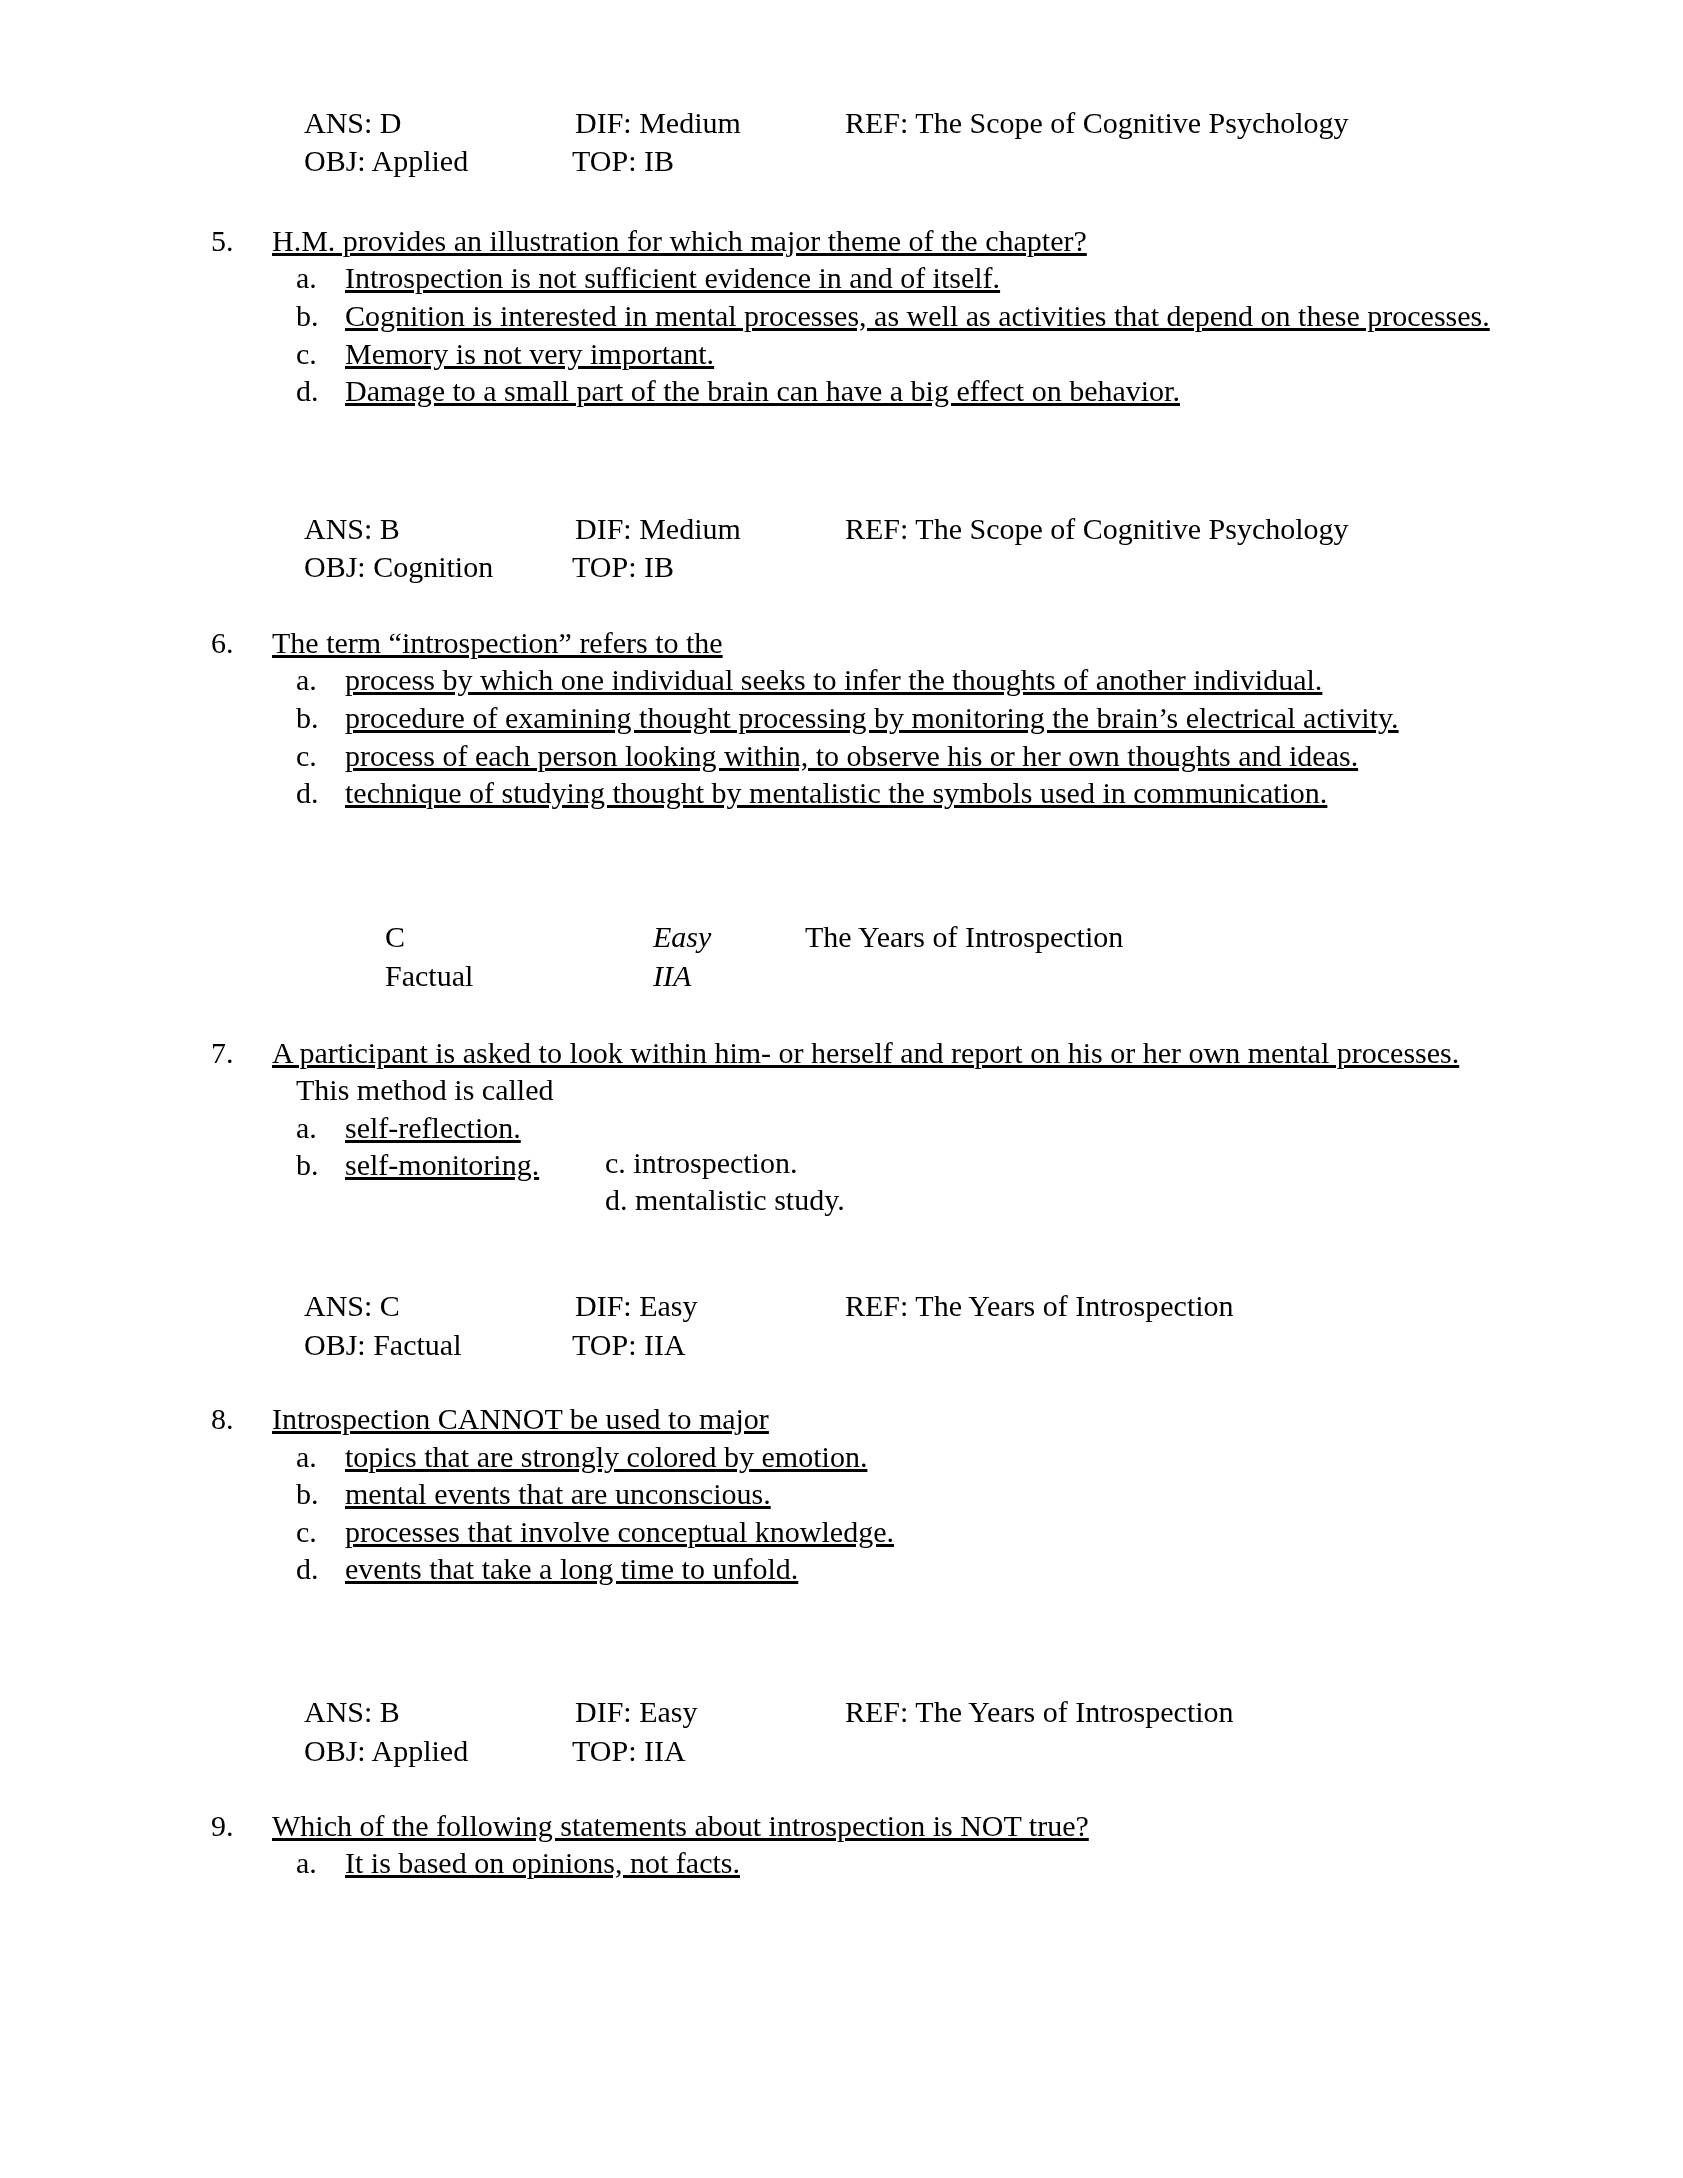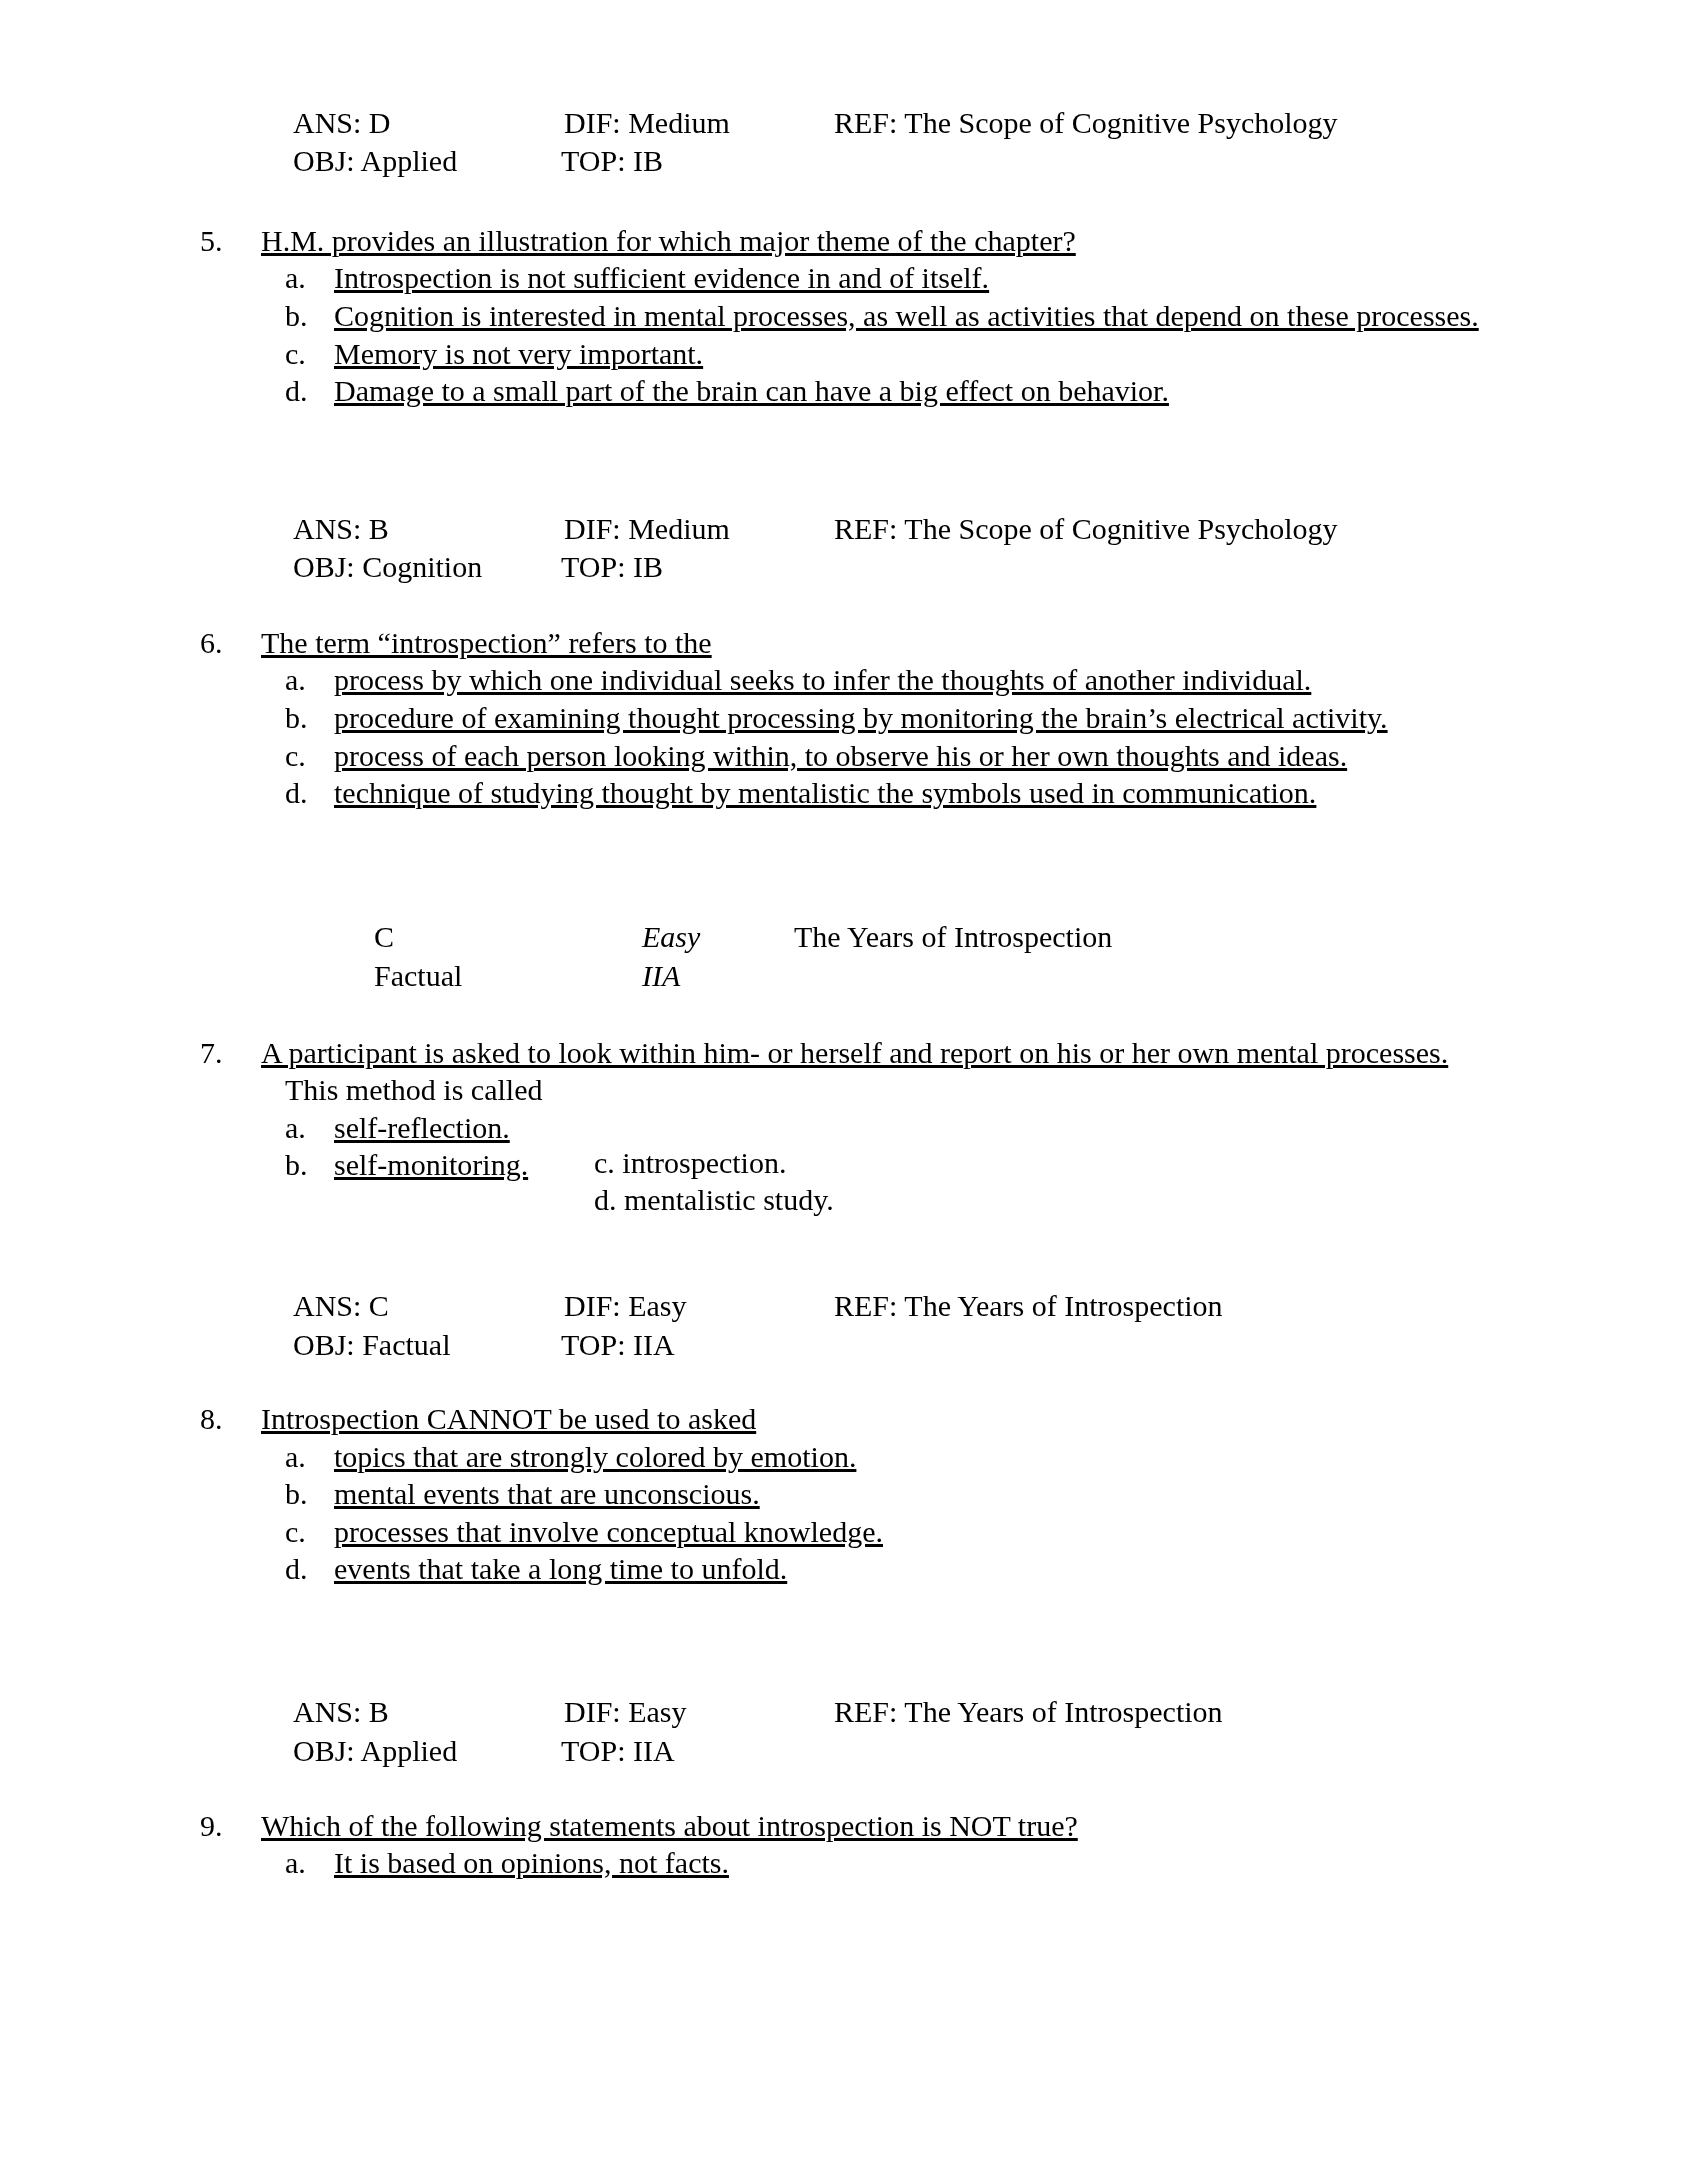--- a/index.html
+++ b/index.html
@@ -1,18 +1,18 @@
 <!DOCTYPE html>
 <html><head>
 <meta charset="utf-8">
 <style>
   html, body { margin: 0; padding: 0; background: #ffffff; }
   body { width: 1683px; height: 2178px; position: relative; overflow: hidden;
          font-family: "Liberation Serif", "DejaVu Serif", serif; color: #000; }
-  .page { position: absolute; left: 2px; top: 0; width: 1639px; height: 2178px; background: #fff; }
+  .page { position: absolute; left: 13px; top: 0; width: 1639px; height: 2178px; background: #fff; }
   .ln { position: absolute; font-size: 30px; line-height: 36px; white-space: nowrap; }
   .qnum { left: 198px; }
   .qtext { left: 259px; text-decoration: underline; }
   .qcont { left: 283px; }
   .optl { left: 283px; }
   .optt { left: 332px; text-decoration: underline; }
   .optc2 { left: 592px; margin-top: 35px; }
   .c1 { left: 291px; }
   .c2 { left: 562px; }
   .c2b { left: 559px; }
@@ -91,21 +91,21 @@
   <div>
     <span class="ln c1" style="top:1288px">ANS: C</span>
     <span class="ln c2" style="top:1288px">DIF: Easy</span>
     <span class="ln c3" style="top:1288px">REF: The Years of Introspection</span>
     <span class="ln c1" style="top:1327px">OBJ: Factual</span>
     <span class="ln c2b" style="top:1327px">TOP: IIA</span>
   </div>
 
   <div>
     <span class="ln qnum" style="top:1401px">8.</span>
-    <span class="ln qtext" style="top:1401px">Introspection CANNOT be used to asked</span>
+    <span class="ln qtext" style="top:1401px">Introspection CANNOT be used to major</span>
     <span class="ln optl" style="top:1439px">a.</span>
     <span class="ln optt" style="top:1439px">topics that are strongly colored by emotion.</span>
     <span class="ln optl" style="top:1476px">b.</span>
     <span class="ln optt" style="top:1476px">mental events that are unconscious.</span>
     <span class="ln optl" style="top:1514px">c.</span>
     <span class="ln optt" style="top:1514px">processes that involve conceptual knowledge.</span>
     <span class="ln optl" style="top:1551px">d.</span>
     <span class="ln optt" style="top:1551px">events that take a long time to unfold.</span>
   </div>
 

